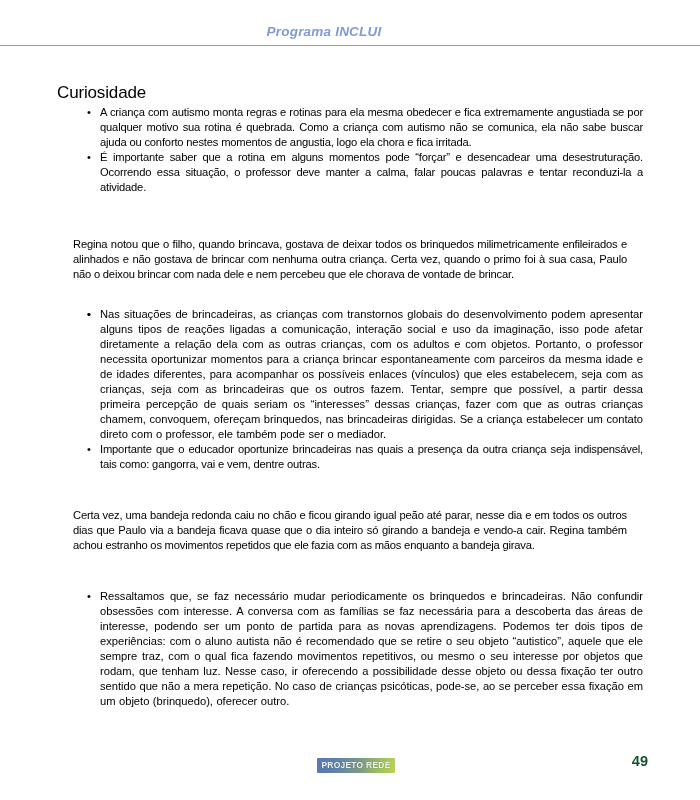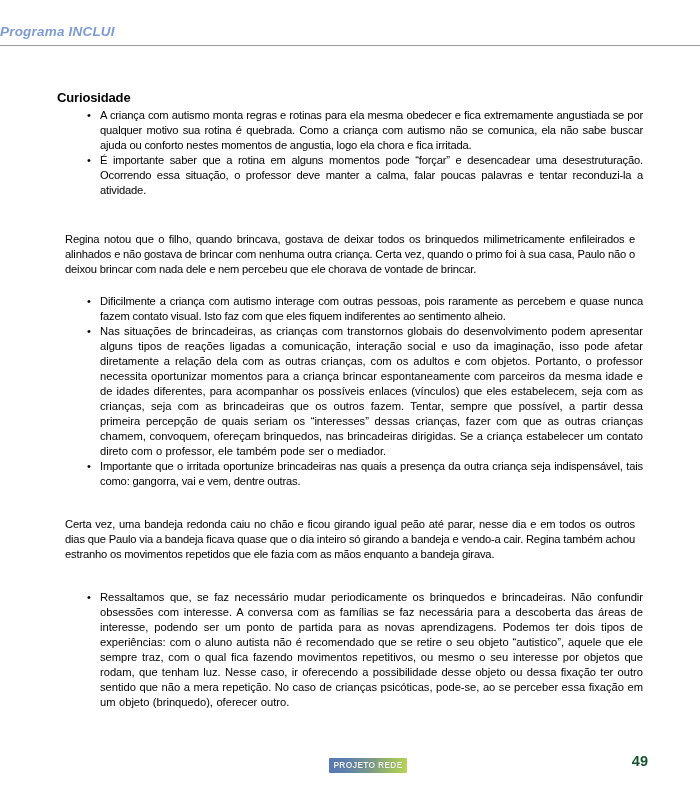--- a/index.html
+++ b/index.html
@@ -23,21 +23,21 @@
     box-sizing: border-box;
   }
 
   
   .running-head {
     position: absolute;
     top: 22px;
     left: 0;
     width: 700px;
     height: 24px;
-    text-align: left;
+    text-align: center;
     padding-right: 52px;
     box-sizing: border-box;
   }
   .running-head-text {
     font-family: "Liberation Sans", sans-serif;
     font-style: italic;
     font-weight: bold;
     font-size: 13.5px;
     letter-spacing: 0.2px;
     color: #7f9ad4;
@@ -55,35 +55,35 @@
   
   .content {
     position: absolute;
     top: 78px;
     left: 57px;
     width: 586px;
   }
 
   .section-heading {
     font-family: "Liberation Sans", sans-serif;
-    font-weight: bold;
-    font-size: 13px;
+    font-weight: normal;
+    font-size: 17px;
     line-height: 1.28;
     color: #000;
-    margin: 12px 0 1px 0;
+    margin: 4px 0 1px 0;
     letter-spacing: -0.15px;
   }
 
   .para {
     font-family: "Liberation Sans", sans-serif;
     font-size: 11.2px;
     line-height: 15.0px;
     text-align: justify;
     color: #000;
-    margin: 8px;
+    margin: 16px;
     letter-spacing: -0.18px;
     word-spacing: -0.1px;
   }
 
   .bullets {
     list-style: none;
     margin: 0;
     padding: 0;
   }
   .bullets li {
@@ -127,21 +127,20 @@
     left: 317px;
     top: 10px;
     width: 78px;
     height: 15px;
     background: linear-gradient(100deg, #5878b4 0%, #5d7fae 22%, #7b9a86 55%, #9fc060 80%, #b9d457 100%);
     border-radius: 1px;
     display: flex;
     align-items: center;
     justify-content: center;
     overflow: hidden;
-    margin-left: 12px;
   }
   .brand-logo-text {
     font-family: "Liberation Sans", sans-serif;
     font-weight: bold;
     font-size: 8.4px;
     letter-spacing: 0.3px;
     color: #f2f4ef;
     white-space: nowrap;
     line-height: 1;
     text-shadow: 0 0 1px rgba(0,0,0,0.35);
@@ -185,29 +184,28 @@
     <div class="gap-lg"></div>
 
     <p class="para">Regina notou que o filho, quando brincava, gostava de deixar todos os brinquedos milimetricamente enfileirados e alinhados e não gostava de brincar com nenhuma outra criança. Certa vez, quando o primo foi à sua casa, Paulo não o deixou brincar com nada dele e nem percebeu que ele chorava de vontade de brincar.</p>
 
     <div class="gap-sm"></div>
 
 
     <ul class="bullets">
       <li>
         <span class="marker">•</span>
-        <span>Dificilmente a criança com autismo interage com outras pessoas, pois raramente as percebem e quase nunca fazem contato visual. Isto faz com que eles fiquem indiferentes ao sentimento alheio.</span>
       </li>
       <li class="wide">
         <span class="marker">•</span>
         <span>Nas situações de brincadeiras, as crianças com transtornos globais do desenvolvimento podem apresentar alguns tipos de reações ligadas a comunicação, interação social e uso da imaginação, isso pode afetar diretamente a relação dela com as outras crianças, com os adultos e com objetos. Portanto, o professor necessita oportunizar momentos para a criança brincar espontaneamente com parceiros da mesma idade e de idades diferentes, para acompanhar os possíveis enlaces (vínculos) que eles estabelecem, seja com as crianças, seja com as brincadeiras que os outros fazem. Tentar, sempre que possível, a partir dessa primeira percepção de quais seriam os “interesses” dessas crianças, fazer com que as outras crianças chamem, convoquem, ofereçam brinquedos, nas brincadeiras dirigidas. Se a criança estabelecer um contato direto com o professor, ele também pode ser o mediador.</span>
       </li>
       <li>
         <span class="marker">•</span>
-        <span>Importante que o irritada oportunize brincadeiras nas quais a presença da outra criança seja indispensável, tais como: gangorra, vai e vem, dentre outras.</span>
+        <span>Importante que o educador oportunize brincadeiras nas quais a presença da outra criança seja indispensável, tais como: gangorra, vai e vem, dentre outras.</span>
       </li>
     </ul>
 
     <div class="gap-md"></div>
 
     <p class="para">Certa vez, uma bandeja redonda caiu no chão e ficou girando igual peão até parar, nesse dia e em todos os outros dias que Paulo via a bandeja ficava quase que o dia inteiro só girando a bandeja e vendo-a cair. Regina também achou estranho os movimentos repetidos que ele fazia com as mãos enquanto a bandeja girava.</p>
 
     <div class="gap-md"></div>
 
     <ul class="bullets">

